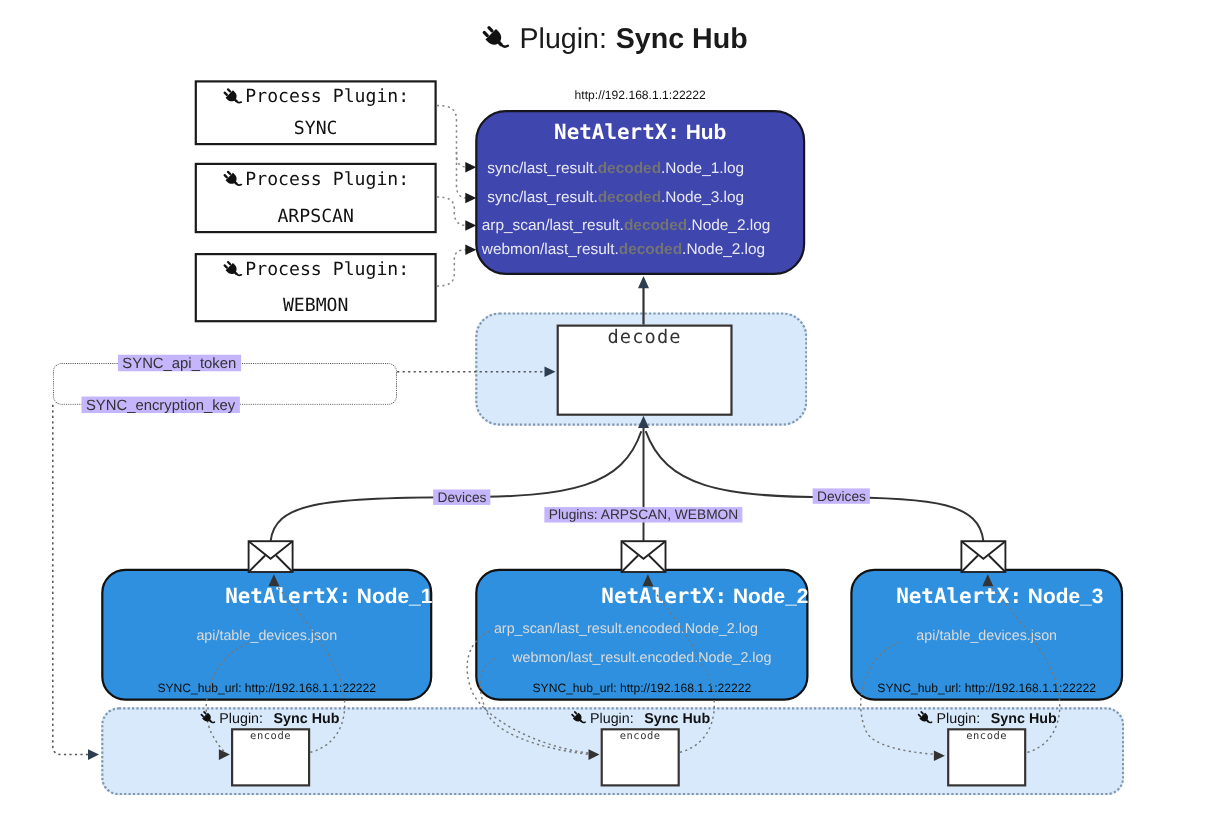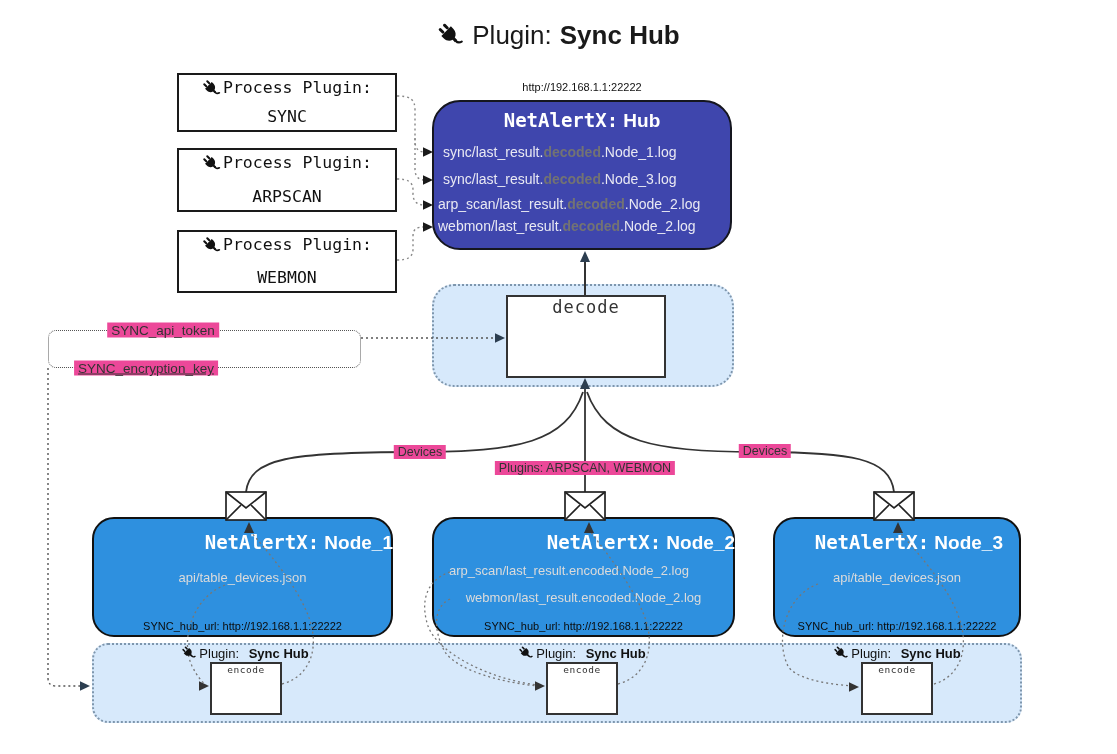--- a/index.html
+++ b/index.html
@@ -31,21 +31,21 @@
   .codebox{border:2px solid #333;font-family:"DejaVu Sans Mono",monospace;color:#333;z-index:2;}
   .decode{left:506px;top:295px;width:160px;height:83px;font-size:17px;letter-spacing:1px;}
   .encode{width:72px;height:53px;font-size:9.5px;letter-spacing:.5px;top:662px;}
   
   .node{background:#2e90df;border:2px solid #111;border-radius:22px;box-sizing:border-box;
         top:517px;height:120px;z-index:1;}
   .node-title{color:#fff;font-size:19px;text-align:right;z-index:2;white-space:nowrap;}
   .node-file{color:#dbdbdb;font-size:13px;text-align:center;z-index:2;white-space:nowrap;}
   .node-url{color:#0c0c0c;font-size:11px;text-align:center;z-index:2;white-space:nowrap;}
   
-  .line-lbl{transform:translate(-50%,-50%);background:#ec4899;padding:0 4px;font-size:12.5px;
+  .line-lbl{transform:translate(-50%,-50%);background:#c4b5fd;padding:0 4px;font-size:12.5px;
             color:#333;white-space:nowrap;z-index:6;}
   .token-lbl{font-size:13.5px;}
   .bar-lbl{transform:translate(-50%,-50%);font-size:13px;color:#111;white-space:nowrap;z-index:6;
            display:flex;align-items:center;gap:3px;background:transparent;}
   .bar-lbl b{font-weight:bold;}
   .token-rect{left:48px;top:330px;width:313px;height:38px;border:1.6px dotted #555;
               border-radius:8px;box-sizing:border-box;z-index:1;}
   svg.overlay{position:absolute;left:0;top:0;z-index:5;pointer-events:none;}
 </style>
 </head>
@@ -113,21 +113,21 @@
   <div class="abs hub-log" style="left:438px;top:196px;"><span>arp_scan/last_result.</span><b>decoded</b><span>.Node_2.log</span></div>
   <div class="abs hub-log" style="left:438px;top:218px;"><span>webmon/last_result.</span><b>decoded</b><span>.Node_2.log</span></div>
 
   <div class="abs panel decode-panel"></div>
   <div class="abs wbox codebox decode">
     <span>decode</span>
   </div>
 
   <div class="abs token-rect"></div>
   <div class="abs line-lbl token-lbl" style="left:163px;top:330px;">SYNC_api_token</div>
-  <div class="abs line-lbl token-lbl" style="left:146px;top:368px;text-decoration:underline;">SYNC_encryption_key</div>
+  <div class="abs line-lbl token-lbl" style="left:146px;top:368px;">SYNC_encryption_key</div>
 
   <div class="abs line-lbl" style="left:420px;top:452px;">Devices</div>
   <div class="abs line-lbl" style="left:585px;top:468px;">Plugins: ARPSCAN, WEBMON</div>
   <div class="abs line-lbl" style="left:765px;top:451px;">Devices</div>
 
   <div class="abs node" style="left:92px;width:301px;"></div>
   <div class="abs node-title" style="left:92px;top:531px;width:301px;">
     <span class="mono">NetAlertX:</span> <b>Node_1</b></div>
   <div class="abs node-file" style="left:92px;top:570px;width:301px;">api/table_devices.json</div>
   <div class="abs node-url" style="left:92px;top:620px;width:301px;">SYNC_hub_url: http://192.168.1.1:22222</div>

